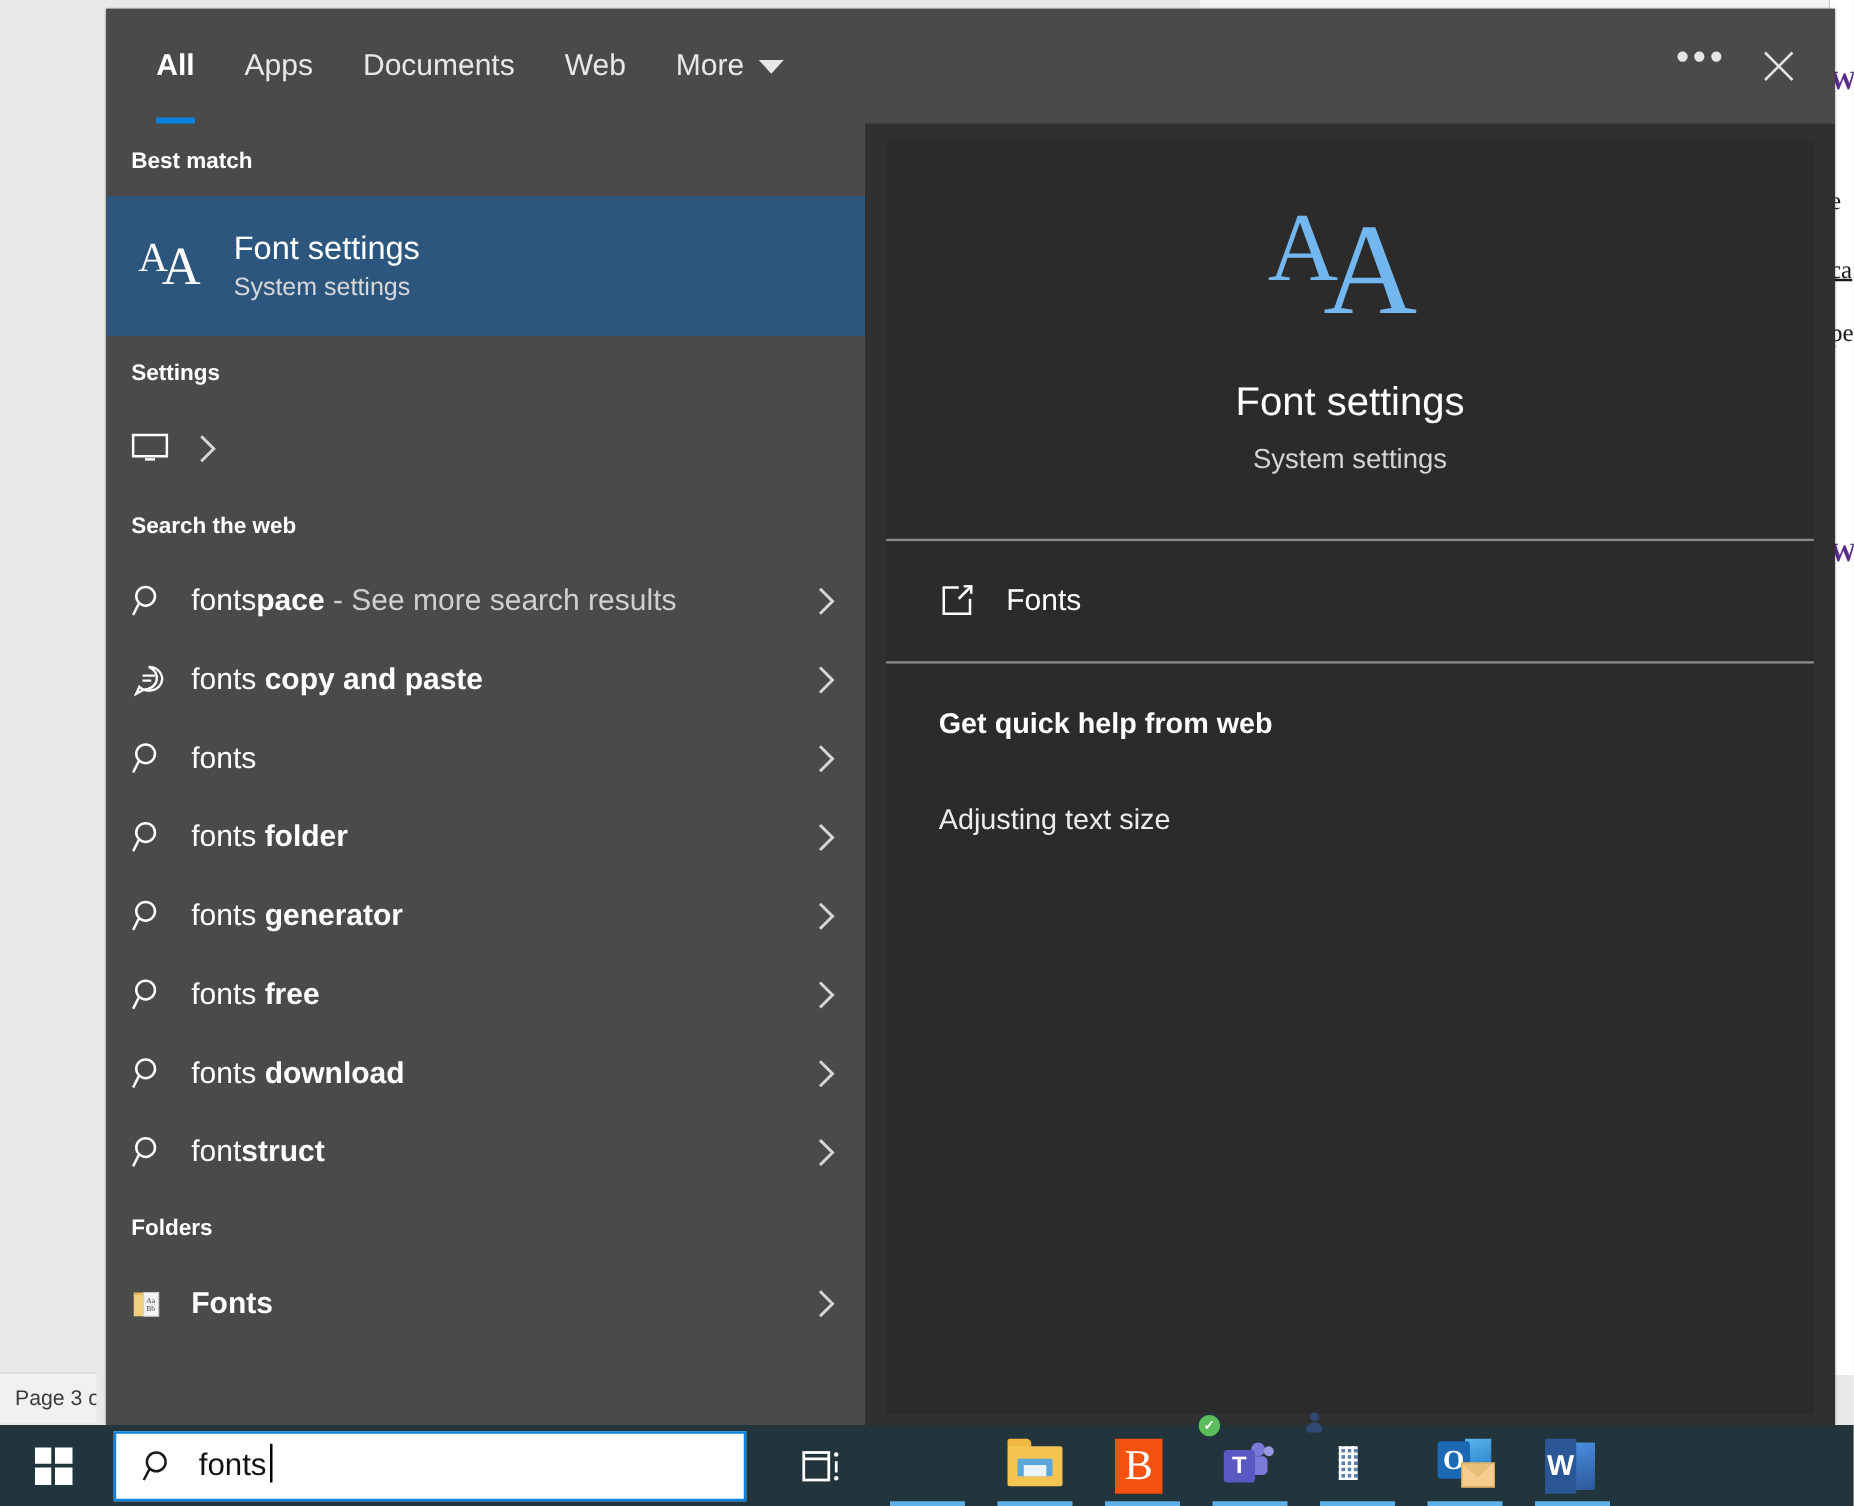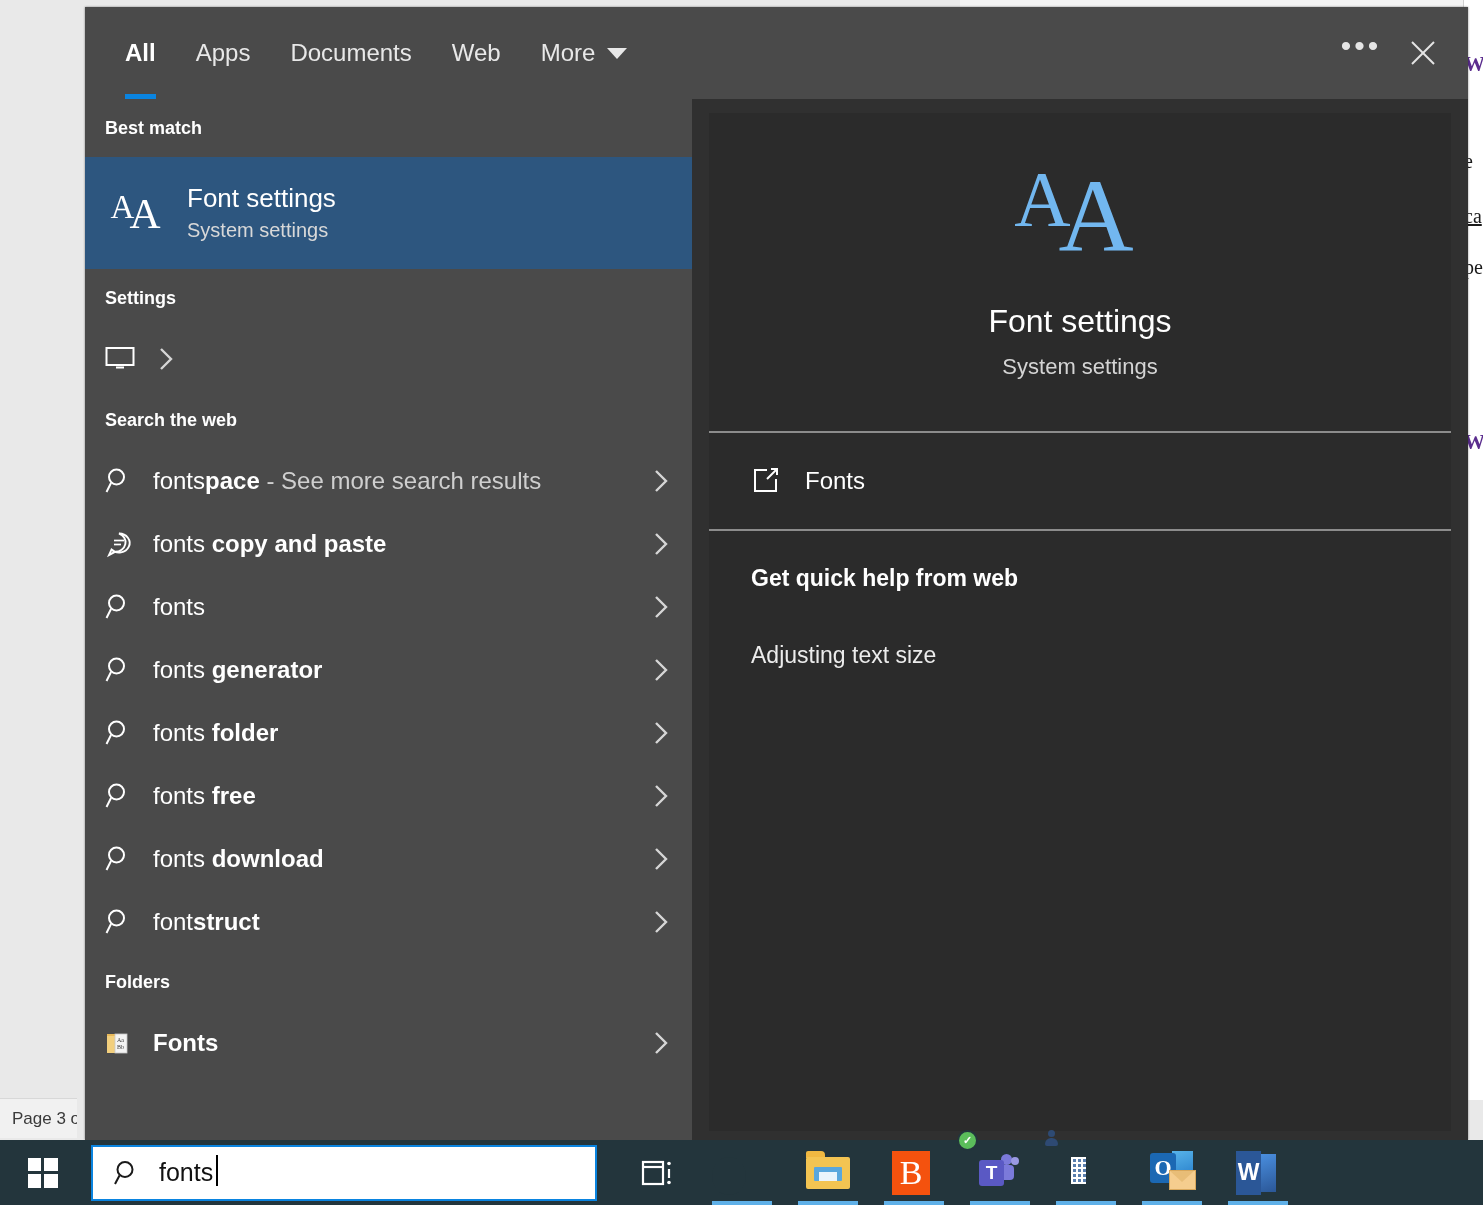--- a/index.html
+++ b/index.html
@@ -664,38 +664,38 @@
       </div>
 
       <div class="result-row">
         <div class="row-icon">
           <svg width="28" height="28" viewBox="0 0 28 28">
               <circle cx="11.5" cy="10" r="7.5" fill="none" stroke="#ffffff" stroke-width="2"></circle>
               <line x1="6" y1="16" x2="1.5" y2="25" stroke="#ffffff" stroke-width="2"></line>
             </svg>
         </div>
         <div class="row-label">
-          <span>fonts </span><span class="b">generator</span>
+          <span>fonts </span><span class="b">folder</span>
         </div>
         <div class="row-chevron">
           <svg width="16" height="26" viewBox="0 0 16 26">
               <polyline points="3,3 13,13 3,23" fill="none" stroke="#d6d6d6" stroke-width="2.4"></polyline>
             </svg>
         </div>
       </div>
 
       <div class="result-row">
         <div class="row-icon">
           <svg width="28" height="28" viewBox="0 0 28 28">
               <circle cx="11.5" cy="10" r="7.5" fill="none" stroke="#ffffff" stroke-width="2"></circle>
               <line x1="6" y1="16" x2="1.5" y2="25" stroke="#ffffff" stroke-width="2"></line>
             </svg>
         </div>
         <div class="row-label">
-          <span>fonts </span><span class="b">folder</span>
+          <span>fonts </span><span class="b">generator</span>
         </div>
         <div class="row-chevron">
           <svg width="16" height="26" viewBox="0 0 16 26">
               <polyline points="3,3 13,13 3,23" fill="none" stroke="#d6d6d6" stroke-width="2.4"></polyline>
             </svg>
         </div>
       </div>
 
       <div class="result-row">
         <div class="row-icon">

